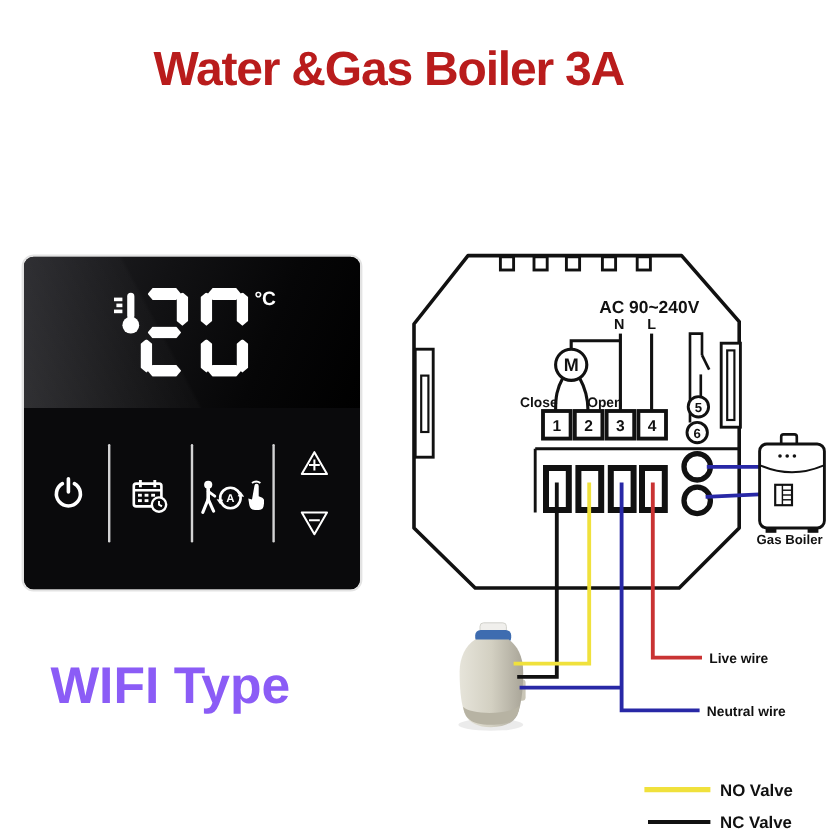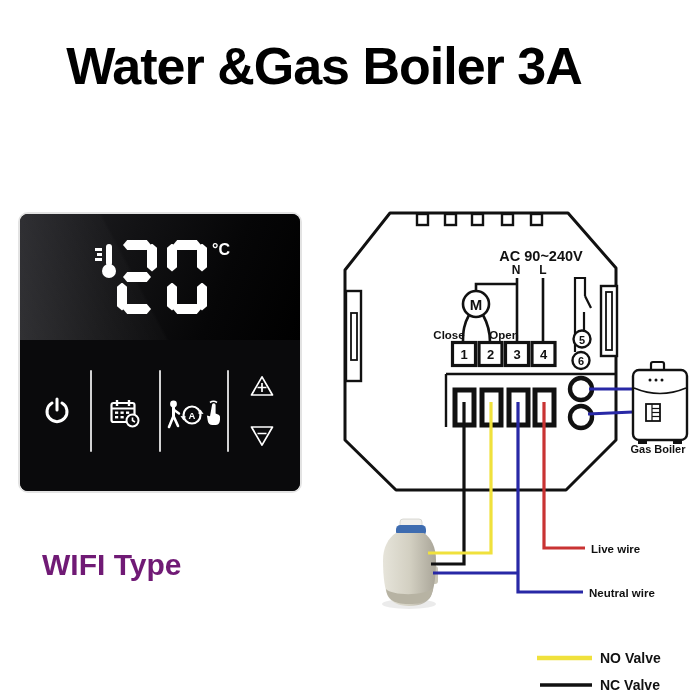--- a/index.html
+++ b/index.html
@@ -1,25 +1,25 @@
 <!DOCTYPE html>
 <html><head>
 <meta charset="utf-8">
 <style>
   html,body{margin:0;padding:0;background:#fff;}
   .stage{position:relative;width:700px;height:700px;background:#ffffff;overflow:hidden;
          font-family:"Liberation Sans",sans-serif;}
 
   
   .title{position:absolute;top:36px;left:0;width:648px;text-align:center;
-         font-size:52px;font-weight:bold;color:#000000;letter-spacing:-1px;}
-
-  
-  .wifi{position:absolute;left:42px;top:548px;font-size:30px;font-weight:bold;
-        color:#701a75;letter-spacing:0;}
+         font-size:40px;font-weight:bold;color:#b91c1c;letter-spacing:-1px;}
+
+  
+  .wifi{position:absolute;left:42px;top:548px;font-size:43px;font-weight:bold;
+        color:#8b5cf6;letter-spacing:0;}
 
   
   .device{position:absolute;left:18px;top:212px;width:284px;height:281px;
           background:#0b0b0d;border:2px solid #e3e3e3;border-radius:10px;
           box-sizing:border-box;overflow:hidden;}
   .display{position:absolute;left:0;top:0;right:0;height:126px;
            background:linear-gradient(112deg,#232327 0%,#121214 38%,#060607 70%,#000 100%);}
   .display::after{content:"";position:absolute;inset:0;
            background:linear-gradient(62deg,rgba(255,255,255,0.09) 0%,rgba(255,255,255,0.02) 42%,rgba(255,255,255,0) 43%);}
   .keys{position:absolute;left:0;top:126px;right:0;bottom:0;background:#0a0a0c;}

